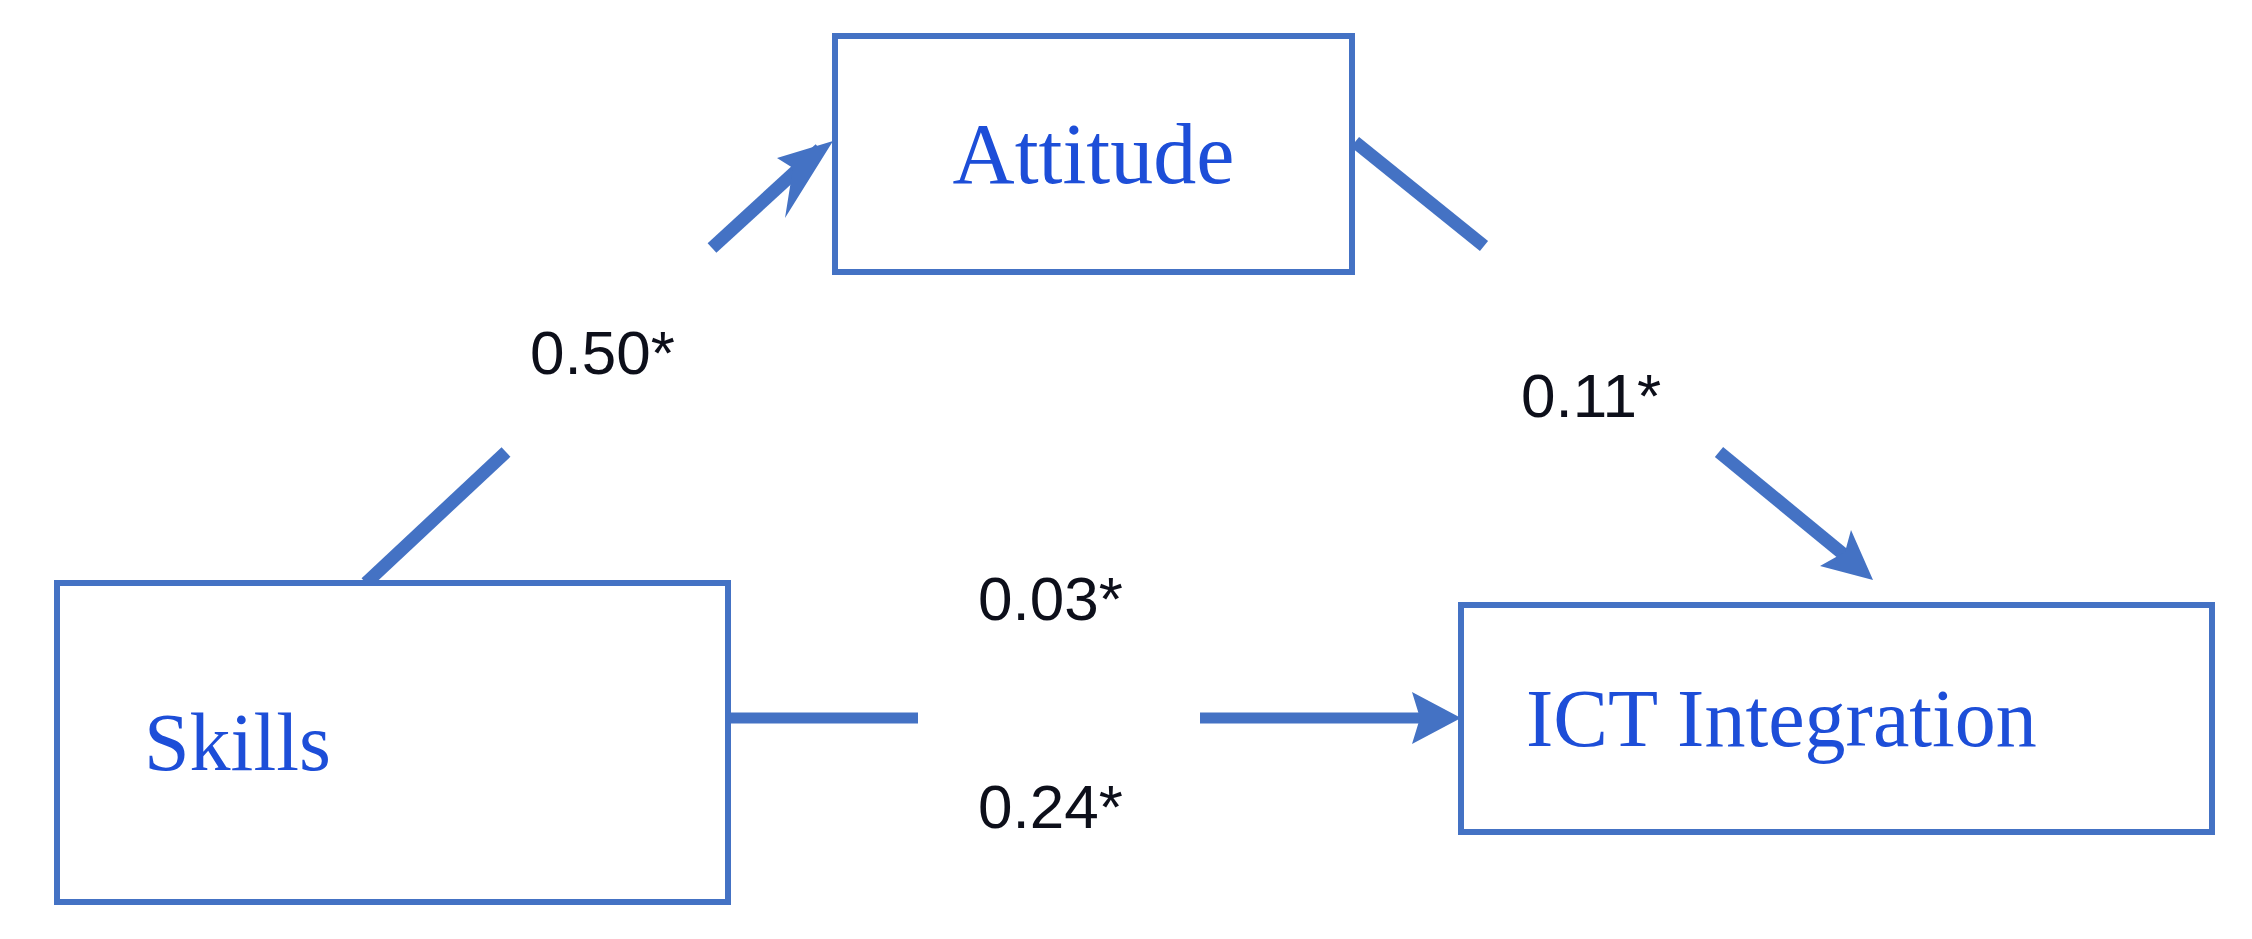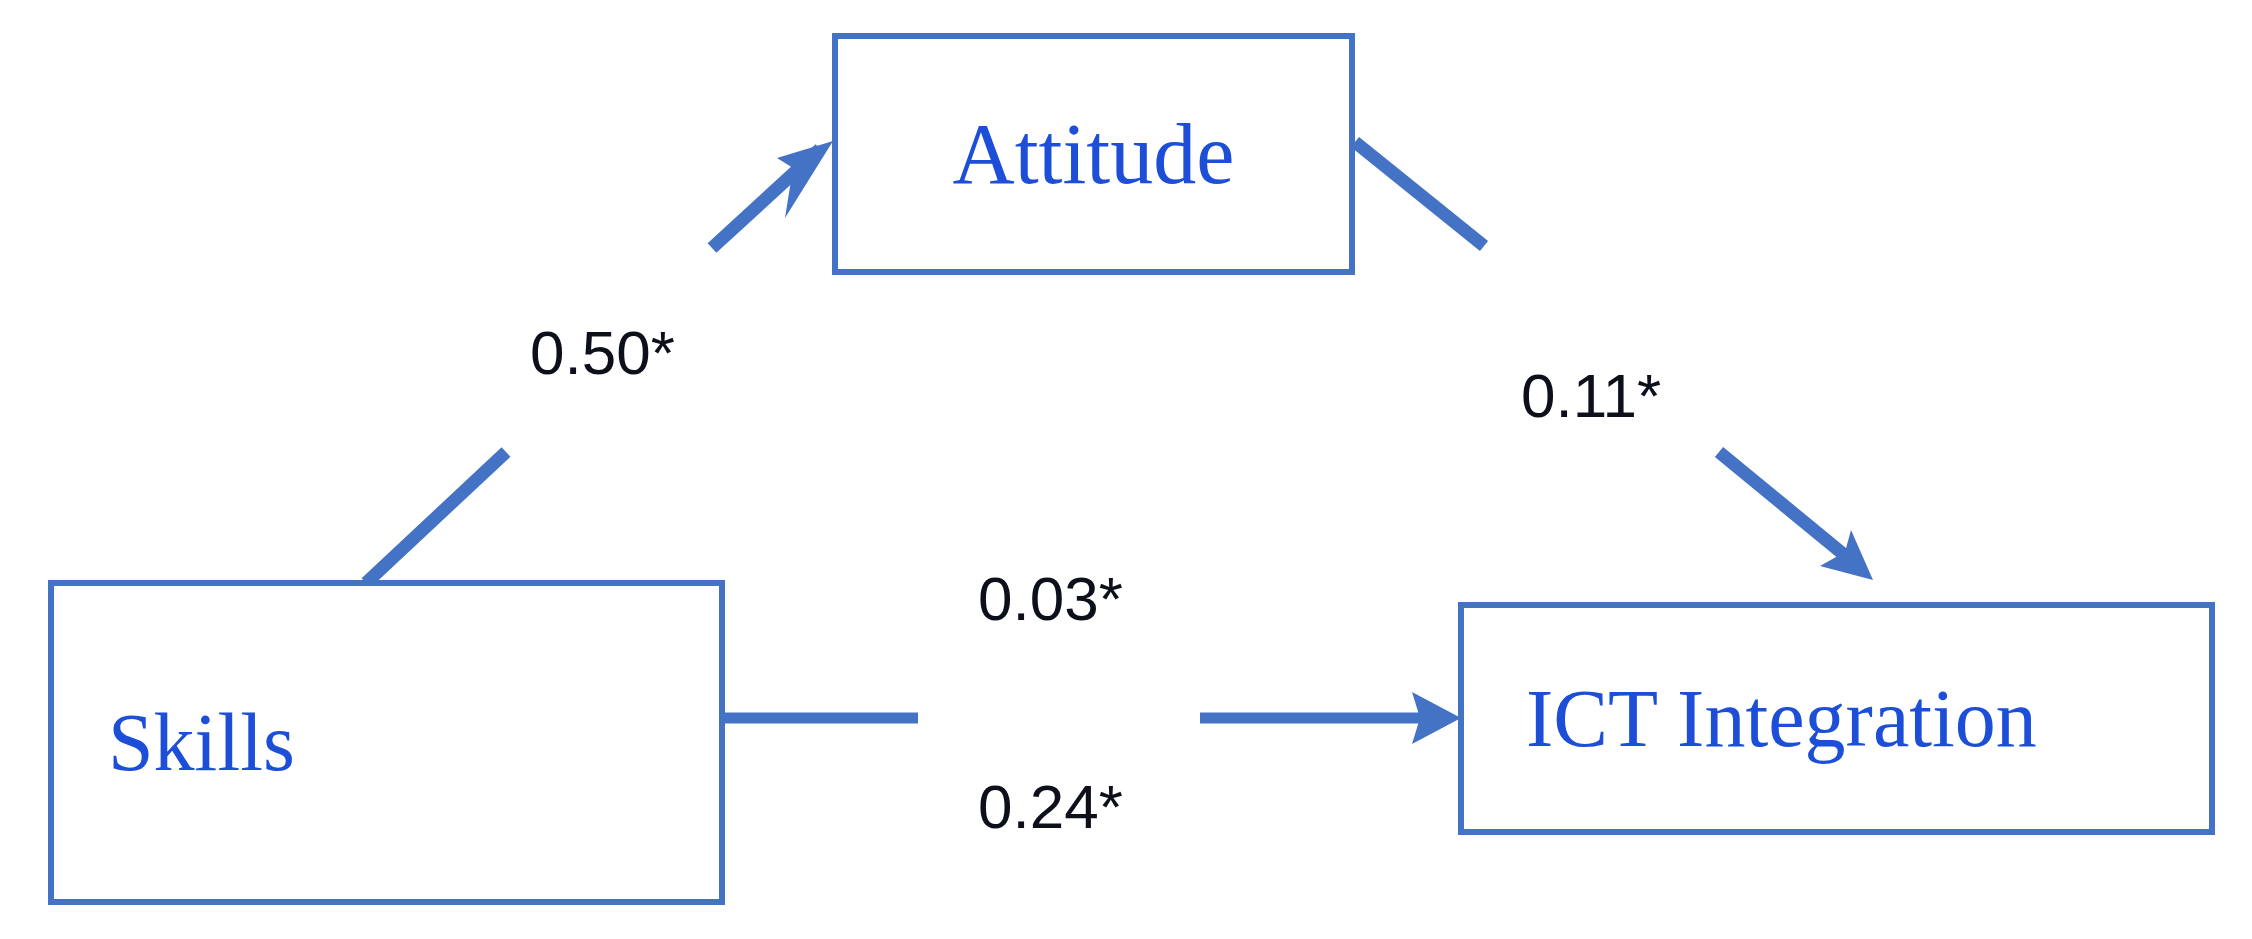--- a/index.html
+++ b/index.html
@@ -46,26 +46,26 @@
     left: 832px;
     top: 33px;
     width: 523px;
     height: 242px;
     justify-content: center;
   }
   #node-attitude .node-label {
     font-size: 86px;
   }
   #node-skills {
-    left: 48px;
+    left: 54px;
     top: 580px;
     width: 677px;
     height: 325px;
     justify-content: flex-start;
-    padding-left: 54px;
+    padding-left: 84px;
   }
   #node-skills .node-label {
     font-size: 82px;
   }
   #node-ict {
     left: 1458px;
     top: 602px;
     width: 757px;
     height: 233px;
     justify-content: flex-start;

